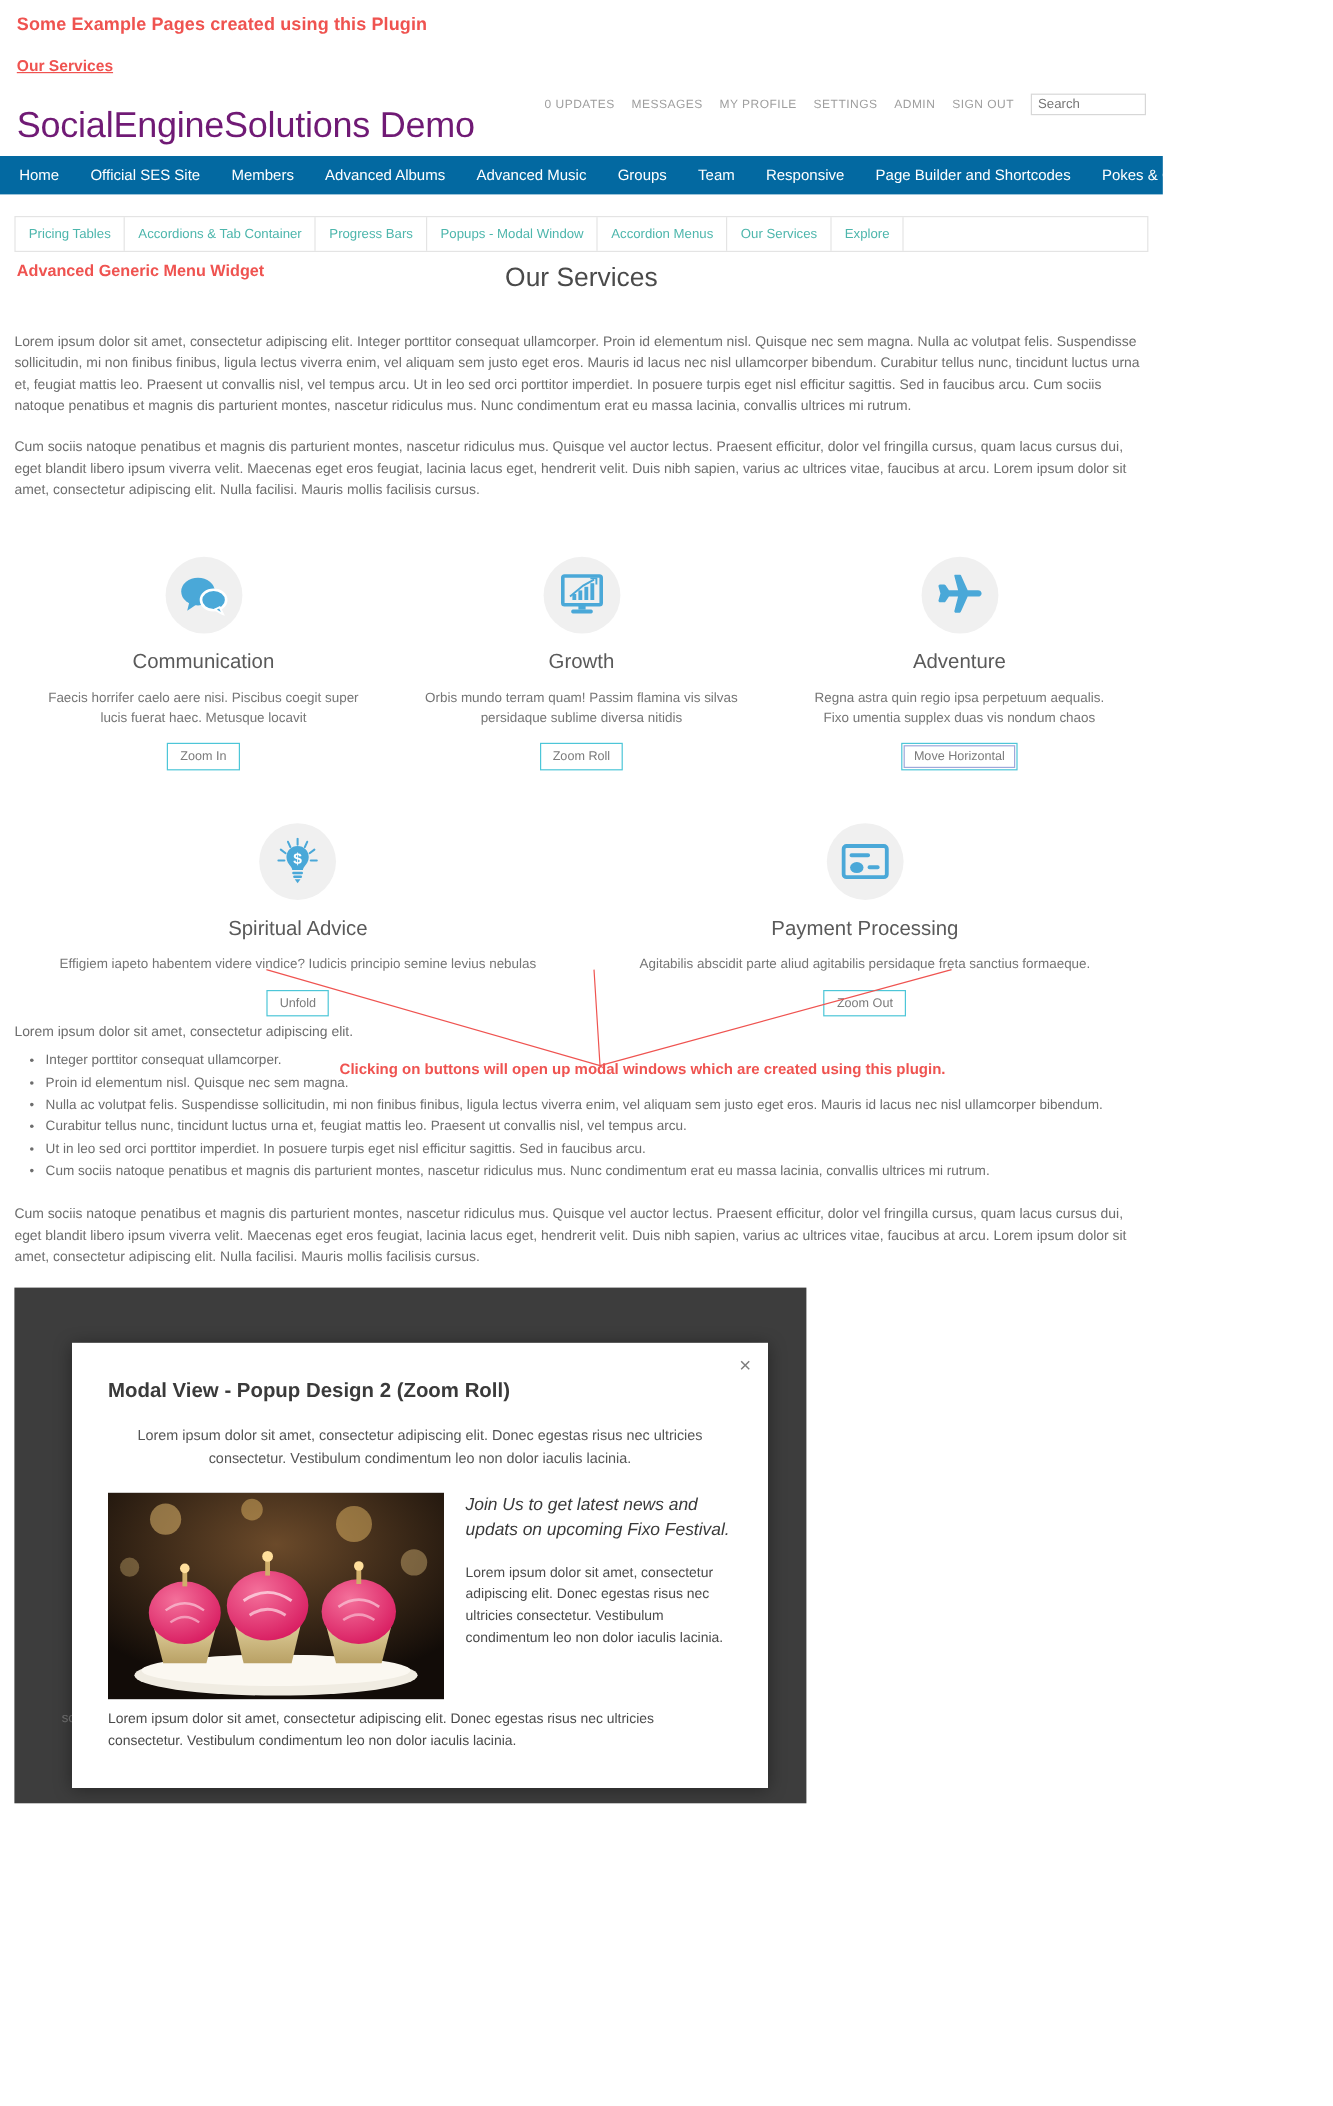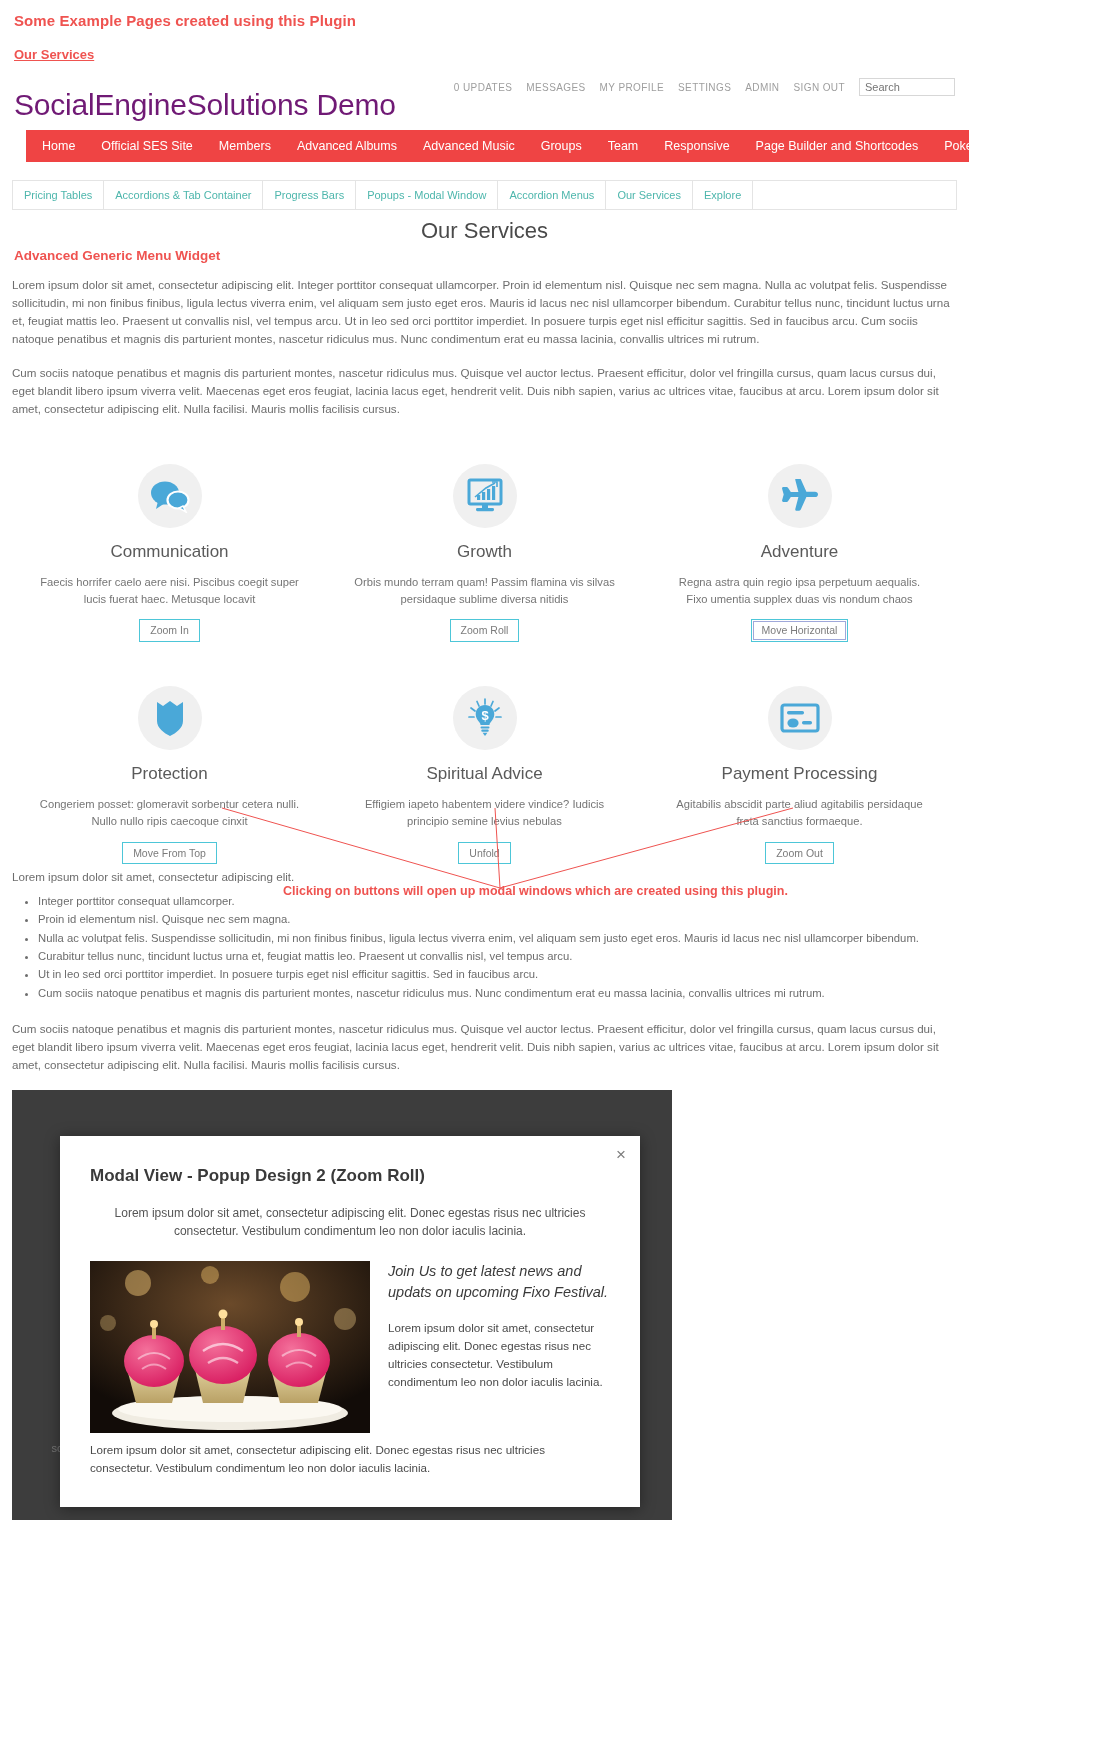--- a/index.html
+++ b/index.html
@@ -38,22 +38,22 @@
     font-size:10px; color:#9e9e9e; letter-spacing:.4px; text-transform:uppercase;
     white-space:nowrap;
   }
   .search-box {
     border:1px solid #d7d7d7; background:#fff; width:96px; height:18px;
     font-size:11px; color:#8d8d8d; padding:1px 5px; line-height:16px;
   }
 
   
   .mainnav {
-    background:#ef4444; display:flex; align-items:stretch;
-    margin-top:8px; height:32px;margin-left:26px;
+    background:#0369a1; display:flex; align-items:stretch;
+    margin-top:8px; height:32px;
   }
   .mainnav .item {
     color:#fff; font-size:12.5px; padding:0 13px; display:flex;
     align-items:center; white-space:nowrap;
   }
   .mainnav .item:first-child { padding-left:16px; }
 
   
   .subnav {
     display:flex; border:1px solid #e4e4e4; margin:18px 12px 0 12px;
@@ -66,21 +66,21 @@
   .subnav .spacer { flex:1; }
 
   
   .row-title { position:relative; height:40px; }
   .page-title {
     text-align:center; font-size:22px; color:#4a4a4a; font-weight:400;
     padding-top:8px;
   }
   .widget-label {
     position:absolute; left:14px; top:8px;
-    color:#ef5350; font-size:13.5px; font-weight:600;margin-top:30px;
+    color:#ef5350; font-size:13.5px; font-weight:600;
   }
 
   
   .copy { padding:0 12px; }
   .copy p {
     font-size:11.6px; line-height:1.55; color:#6d6d6d; margin:0 0 16px 0;
     text-align:left;
   }
   .copy p.first { margin-top:26px; }
 
@@ -277,30 +277,20 @@
         </div>
         <h3>Adventure</h3>
         <p>Regna astra quin regio ipsa perpetuum aequalis. Fixo umentia supplex duas vis nondum chaos</p>
         <span class="btn focused">Move Horizontal</span>
       </div>
 
     </div>
 
     <div class="srow" style="margin-top:30px;">
 
-      <div class="scard">
-        <div class="circle">
-          <svg width="30" height="38" viewBox="0 0 30 38">
-            <path d="M2 3 L2 22 C2 29 9 34 15 37 C21 34 28 29 28 22 L28 3 L22 7 L15 2 L8 7 Z" fill="#4aa8d8"></path>
-          </svg>
-        </div>
-        <h3>Protection</h3>
-        <p>Congeriem posset: glomeravit sorbentur cetera nulli. Nullo nullo ripis caecoque cinxit</p>
-        <span class="btn">Move From Top</span>
-      </div>
 
       <div class="scard">
         <div class="circle">
           <svg width="40" height="40" viewBox="0 0 40 40">
             <g stroke="#4aa8d8" stroke-width="1.7" stroke-linecap="round">
               <line x1="20" y1="1" x2="20" y2="6"></line>
               <line x1="12" y1="3.5" x2="14" y2="8"></line>
               <line x1="28" y1="3.5" x2="26" y2="8"></line>
               <line x1="6" y1="10" x2="10" y2="13"></line>
               <line x1="34" y1="10" x2="30" y2="13"></line>

